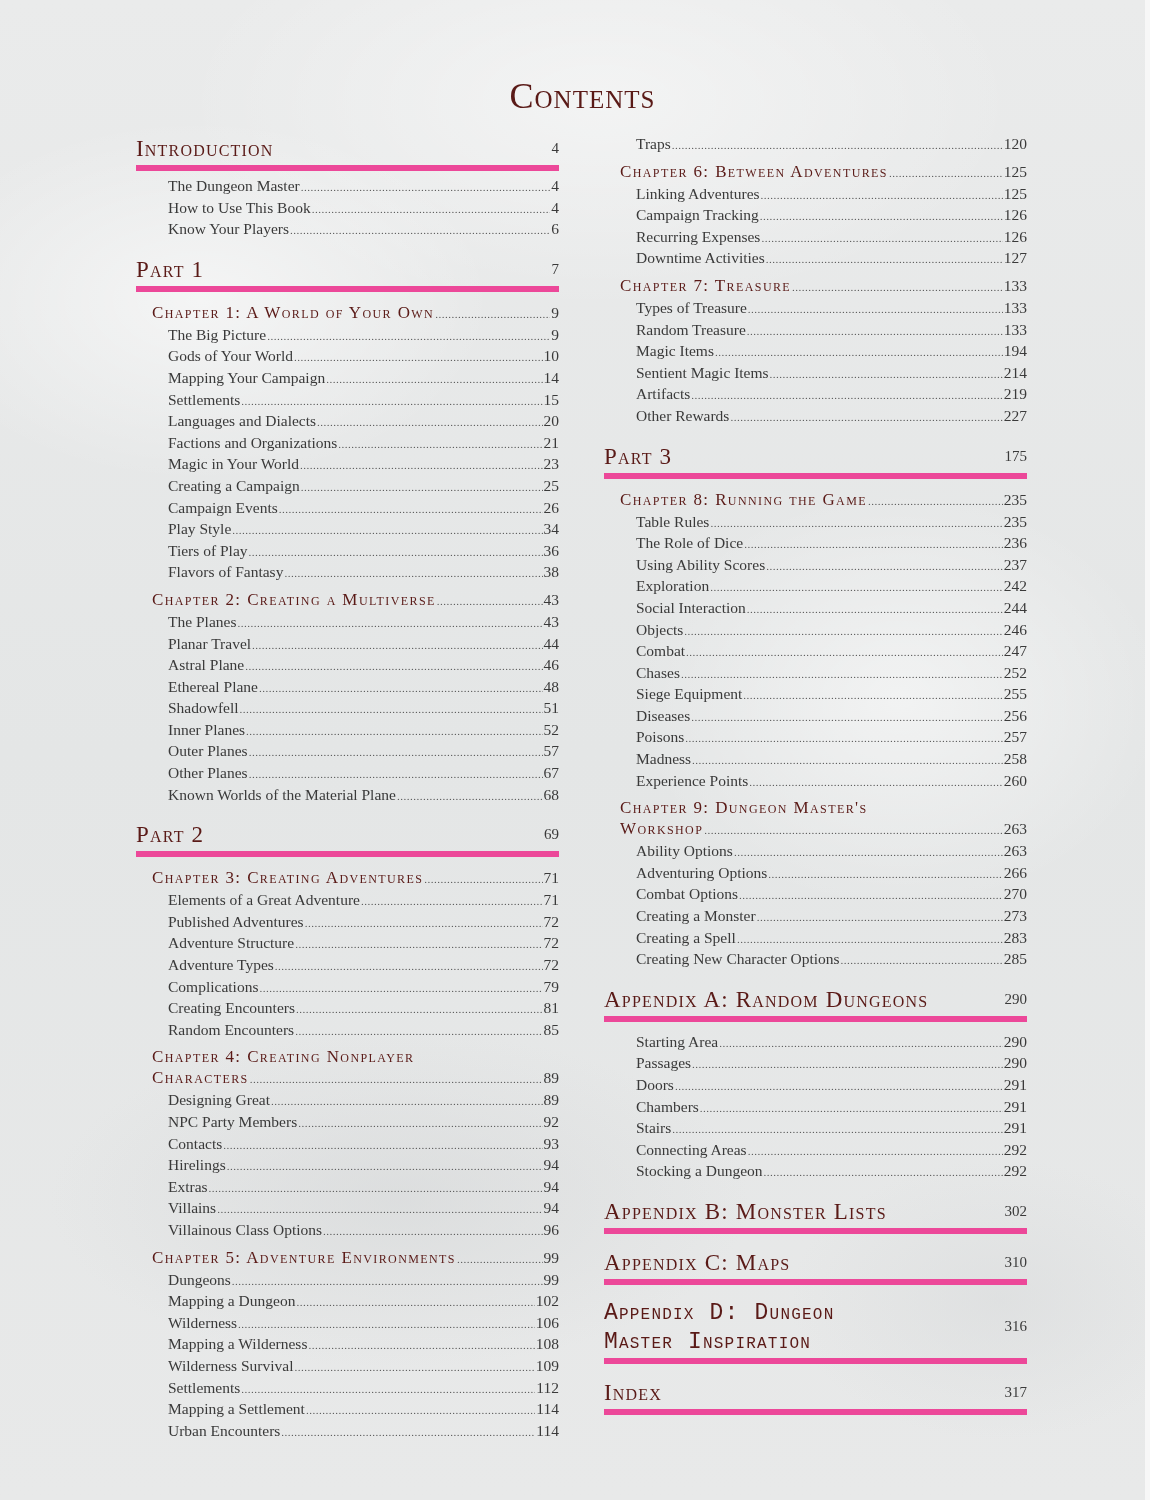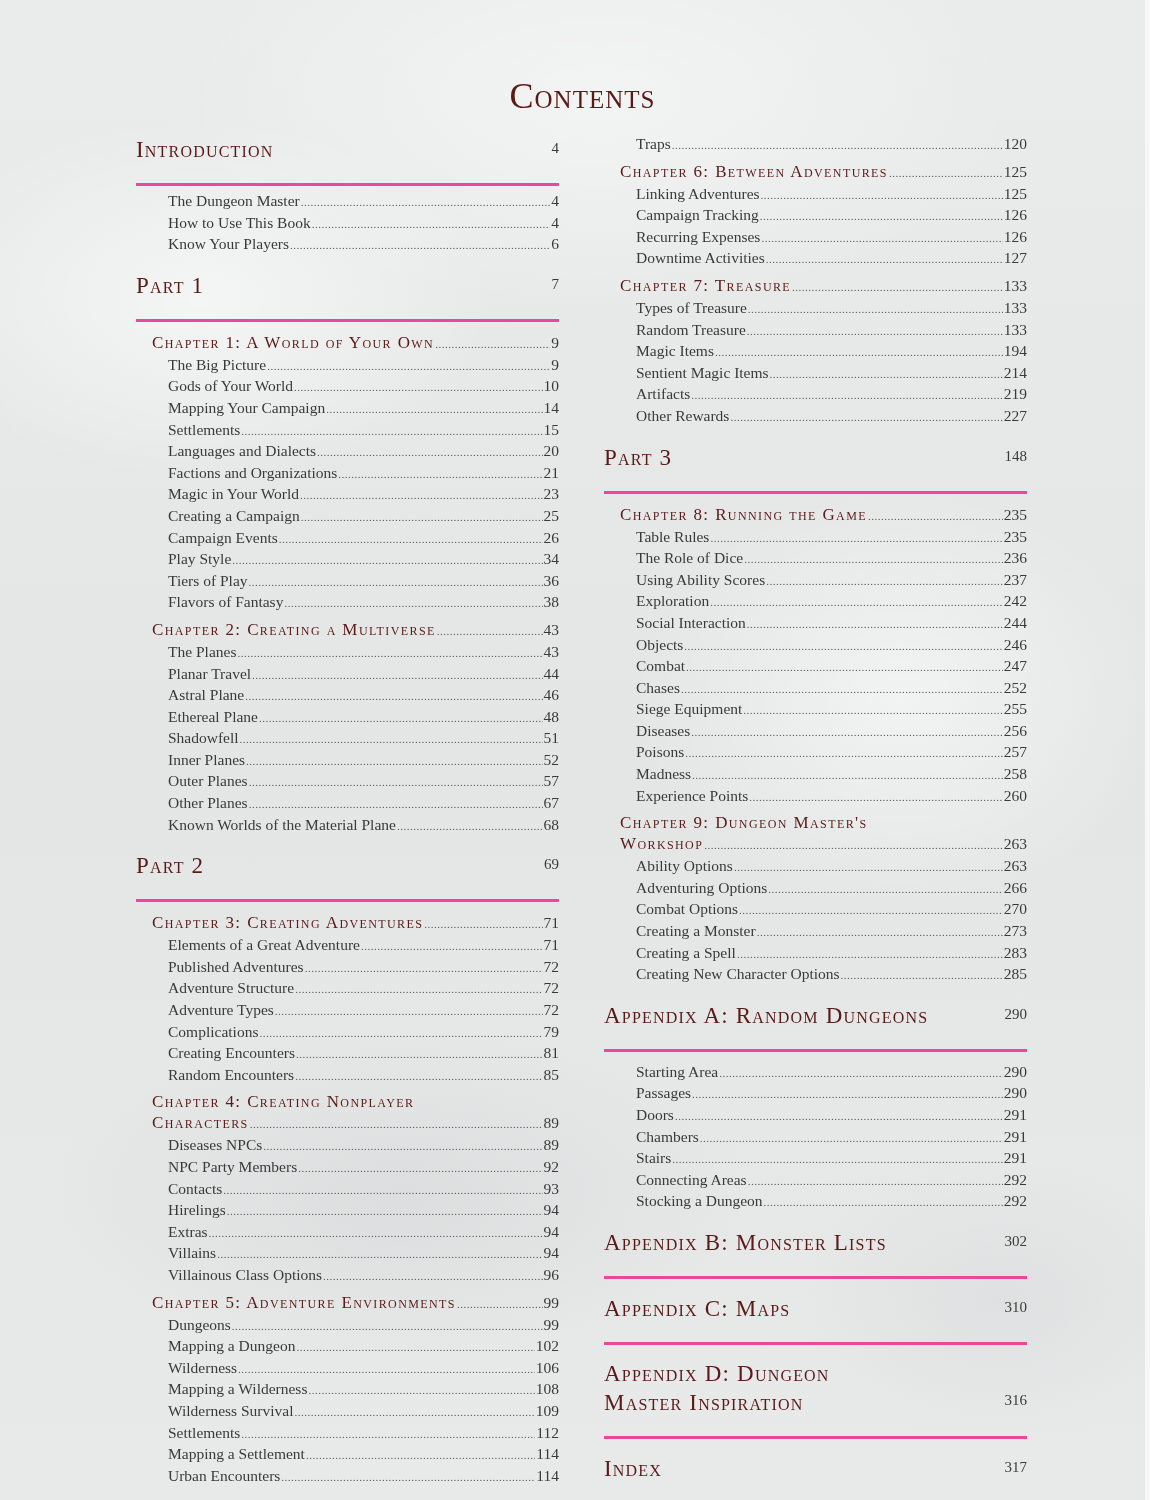--- a/index.html
+++ b/index.html
@@ -24,29 +24,29 @@
   .title {
     position: absolute; top: 74px; left: 0; width: 1165px; text-align: center;
     font-size: 36px; color: #5a1a17; font-variant: small-caps; letter-spacing: 1px;
     line-height: 44px;
   }
   .col { position: absolute; width: 423px; }
   .col-left { left: 136px; top: 134px; }
   .col-right { left: 604px; top: 134px; }
 
   .part {
-    display: flex; justify-content: space-between; align-items: flex-end;
+    display: flex; justify-content: space-between; align-items: center;
     font-variant: small-caps; color: #5a1a17; font-size: 23px;
     letter-spacing: 1.2px;
-    border-bottom: 3px solid #ec4899;
-    padding-bottom: 19px; line-height: 28px;
+    border-bottom: 6px solid #ec4899;
+    padding-bottom: 1px; line-height: 28px;
   }
   .part .pg { font-size: 15px; color: #3a3a3a; font-variant: normal; letter-spacing: 0; padding-bottom: 2px; }
   .part.multi { line-height: 29px; }
-  .part.multi .lbl { display: block; }
+  .part.multi .lbl { display: block; font-family: Liberation Mono, monospace; }
 
   .chapter {
     display: flex; align-items: baseline;
     font-variant: small-caps; color: #5a1a17; font-size: 17px;
     letter-spacing: 1.4px; padding-left: 16px; line-height: 21px;
   }
   .chapter .pg { color: #3a3a3a; letter-spacing: 0; font-size: 15.5px; font-variant: normal; }
   .chapter.multi { display: block; }
   .chapter.multi .row2 { display: flex; align-items: baseline; text-align: center; }
 
@@ -279,21 +279,21 @@
   <div class="chapter multi">
     <div class="lbl">Chapter 4: Creating Nonplayer</div>
     <div class="row2">
       <span class="lbl">Characters</span>
       <span class="dots"></span>
       <span class="pg">89</span>
     </div>
   </div>
   <div>
       <div class="entry">
-        <span class="lbl">Diseases NPCs</span>
+        <span class="lbl">Designing Great</span>
         <span class="dots"></span>
         <span class="pg">89</span>
       </div>
       <div class="entry">
         <span class="lbl">NPC Party Members</span>
         <span class="dots"></span>
         <span class="pg">92</span>
       </div>
       <div class="entry">
         <span class="lbl">Contacts</span>
@@ -445,21 +445,21 @@
       <div class="entry">
         <span class="lbl">Other Rewards</span>
         <span class="dots"></span>
         <span class="pg">227</span>
       </div>
     </div>
 
   <div class="gap-l"></div>
   <div class="part">
     <span class="lbl">Part 3</span>
-    <span class="pg">148</span>
+    <span class="pg">175</span>
   </div>
   <div class="gap-m"></div>
   <div class="chapter">
     <span class="lbl">Chapter 8: Running the Game</span>
     <span class="dots"></span>
     <span class="pg">235</span>
   </div>
   <div>
       <div class="entry">
         <span class="lbl">Table Rules</span>

